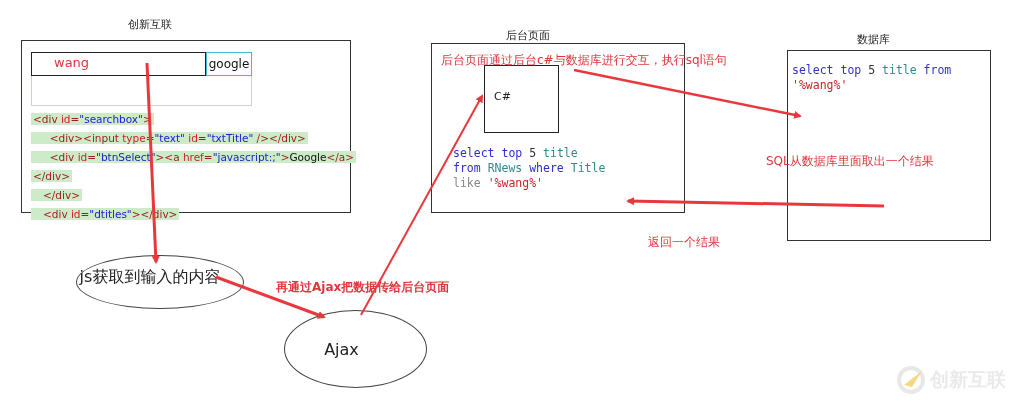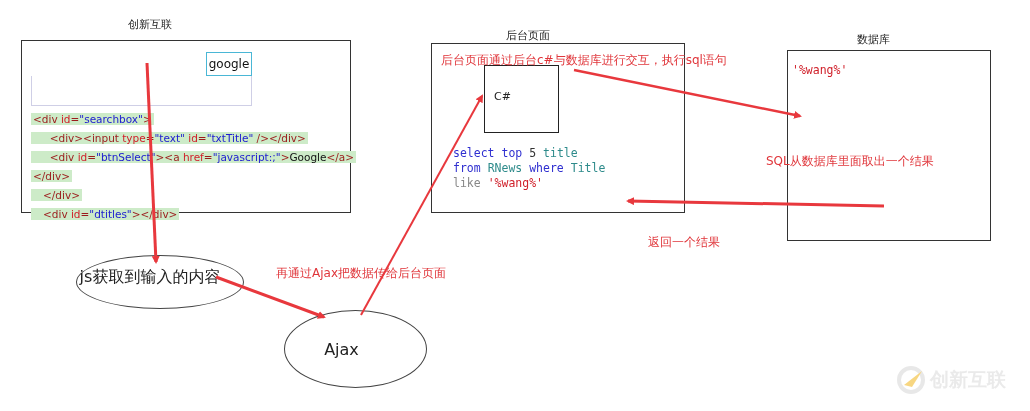--- a/index.html
+++ b/index.html
@@ -23,20 +23,23 @@
   svg{position:absolute;left:0;top:0;}
 </style>
 </head>
 <body>
 
 <div class="abs title" style="left:128px;top:17px;">创新互联</div>
 <div class="abs title" style="left:506px;top:18px;margin-top:10px;">后台页面</div>
 <div class="abs title" style="left:857px;top:32px;">数据库</div>
 
 <div class="abs box" style="left:21px;top:40px;width:330px;height:173px;">
+  <div class="abs" style="left:9px;top:11px;width:175px;height:24px;border:1.5px solid #222;box-sizing:border-box;">
+    <span class="abs red" style="left:22px;top:2px;font-size:13px;">wang</span>
+  </div>
   <div class="abs" style="left:184px;top:11px;width:46px;height:24px;border:1.5px solid #4ab7d6;box-sizing:border-box;font-size:12px;display:flex;align-items:center;justify-content:center;color:#111;">google</div>
   <div class="abs" style="left:9px;top:35px;width:221px;height:30px;border:1px solid #cfcfe6;border-top:none;box-sizing:border-box;"></div>
   <div class="abs" style="left:9px;top:67px;" id="fe-code">
       <div style="display: block;"><span class="code-hl"><span class="tag">&lt;div </span><span class="attr">id</span><span class="tag">=</span><span class="val">"searchbox"</span><span class="tag">&gt;</span></span></div>
       <div style="display: block;"><span class="code-hl">     <span class="tag">&lt;div&gt;&lt;input </span><span class="attr">type</span><span class="tag">=</span><span class="val">"text" </span><span class="attr">id</span><span class="tag">=</span><span class="val">"txtTitle"</span><span class="tag"> /&gt;&lt;/div&gt;</span></span></div>
       <div style="display: block;"><span class="code-hl">     <span class="tag">&lt;div </span><span class="attr">id</span><span class="tag">=</span><span class="val">"btnSelect"</span><span class="tag">&gt;&lt;a </span><span class="attr">href</span><span class="tag">=</span><span class="val">"javascript:;"</span><span class="tag">&gt;</span><span style="color: rgb(17, 17, 17);">Google</span><span class="tag">&lt;/a&gt;</span></span></div>
       <div style="display: block;"><span class="code-hl"><span class="tag">&lt;/div&gt;</span></span></div>
       <div style="display: block;"><span class="code-hl">   <span class="tag">&lt;/div&gt;</span></span></div>
       <div style="display: block;"><span class="code-hl">   <span class="tag">&lt;div </span><span class="attr">id</span><span class="tag">=</span><span class="val">"dtitles"</span><span class="tag">&gt;&lt;/div&gt;</span></span></div>
     </div>
@@ -44,31 +47,31 @@
 
 <div class="abs box" style="left:431px;top:43px;width:254px;height:170px;">
   <div class="abs" style="left:52px;top:21px;width:75px;height:68px;border:1px solid #222;box-sizing:border-box;background:#fff;">
     <span class="abs" style="left:9px;top:24px;font-size:11px;color:#222;">C#</span>
   </div>
   <div class="abs mono" style="left:21px;top:102px;" id="be-sql"><div><span class="kw">select </span><span class="kw">top </span><span class="num">5 </span><span class="id">title</span></div><div><span class="kw">from </span><span class="id">RNews </span><span class="kw">where </span><span class="id">Title</span></div><div><span class="gray">like </span><span class="str">'%wang%'</span></div></div>
 </div>
 <div class="abs label-red" style="left:441px;top:52px;">后台页面通过后台c#与数据库进行交互，执行sql语句</div>
 
 <div class="abs box" style="left:787px;top:50px;width:204px;height:191px;">
-  <div class="abs mono" style="left:4px;top:12px;" id="db-sql"><div><span class="str">'%wang%'</span></div></div>
+  <div class="abs mono" style="left:4px;top:12px;" id="db-sql"><div><span class="kw">select </span><span class="kw">top </span><span class="num">5 </span><span class="id">title </span><span class="kw">from</span></div><div><span class="str">'%wang%'</span></div></div>
 </div>
 <div class="abs label-red" style="left:766px;top:153px;">SQL从数据库里面取出一个结果</div>
 
 <div class="abs ellipse" style="left:76px;top:255px;width:168px;height:54px;">
   <span style="margin-left:-20px;margin-top:-10px;">js获取到输入的内容</span>
 </div>
 <div class="abs ellipse" style="left:284px;top:310px;width:143px;height:78px;">
   <span style="margin-left:-28px;">Ajax</span>
 </div>
-<div class="abs label-red" style="left:276px;top:265px;">再通过Ajax把数据传给后台页面</div>
+<div class="abs label-red" style="left:276px;top:279px;font-weight:bold;">再通过Ajax把数据传给后台页面</div>
 <div class="abs label-red" style="left:648px;top:234px;">返回一个结果</div>
 
 <svg width="1030" height="411">
   <defs>
     <marker id="ah" markerWidth="8" markerHeight="8" refX="6" refY="4" orient="auto" markerUnits="userSpaceOnUse">
       <path d="M0,0 L8,4 L0,8 Z" fill="#e8383d"></path>
     </marker>
   </defs>
 
   <path d="M147,63 L156,262" stroke="#e8383d" stroke-width="3" fill="none" marker-end="url(#ah)"></path>

